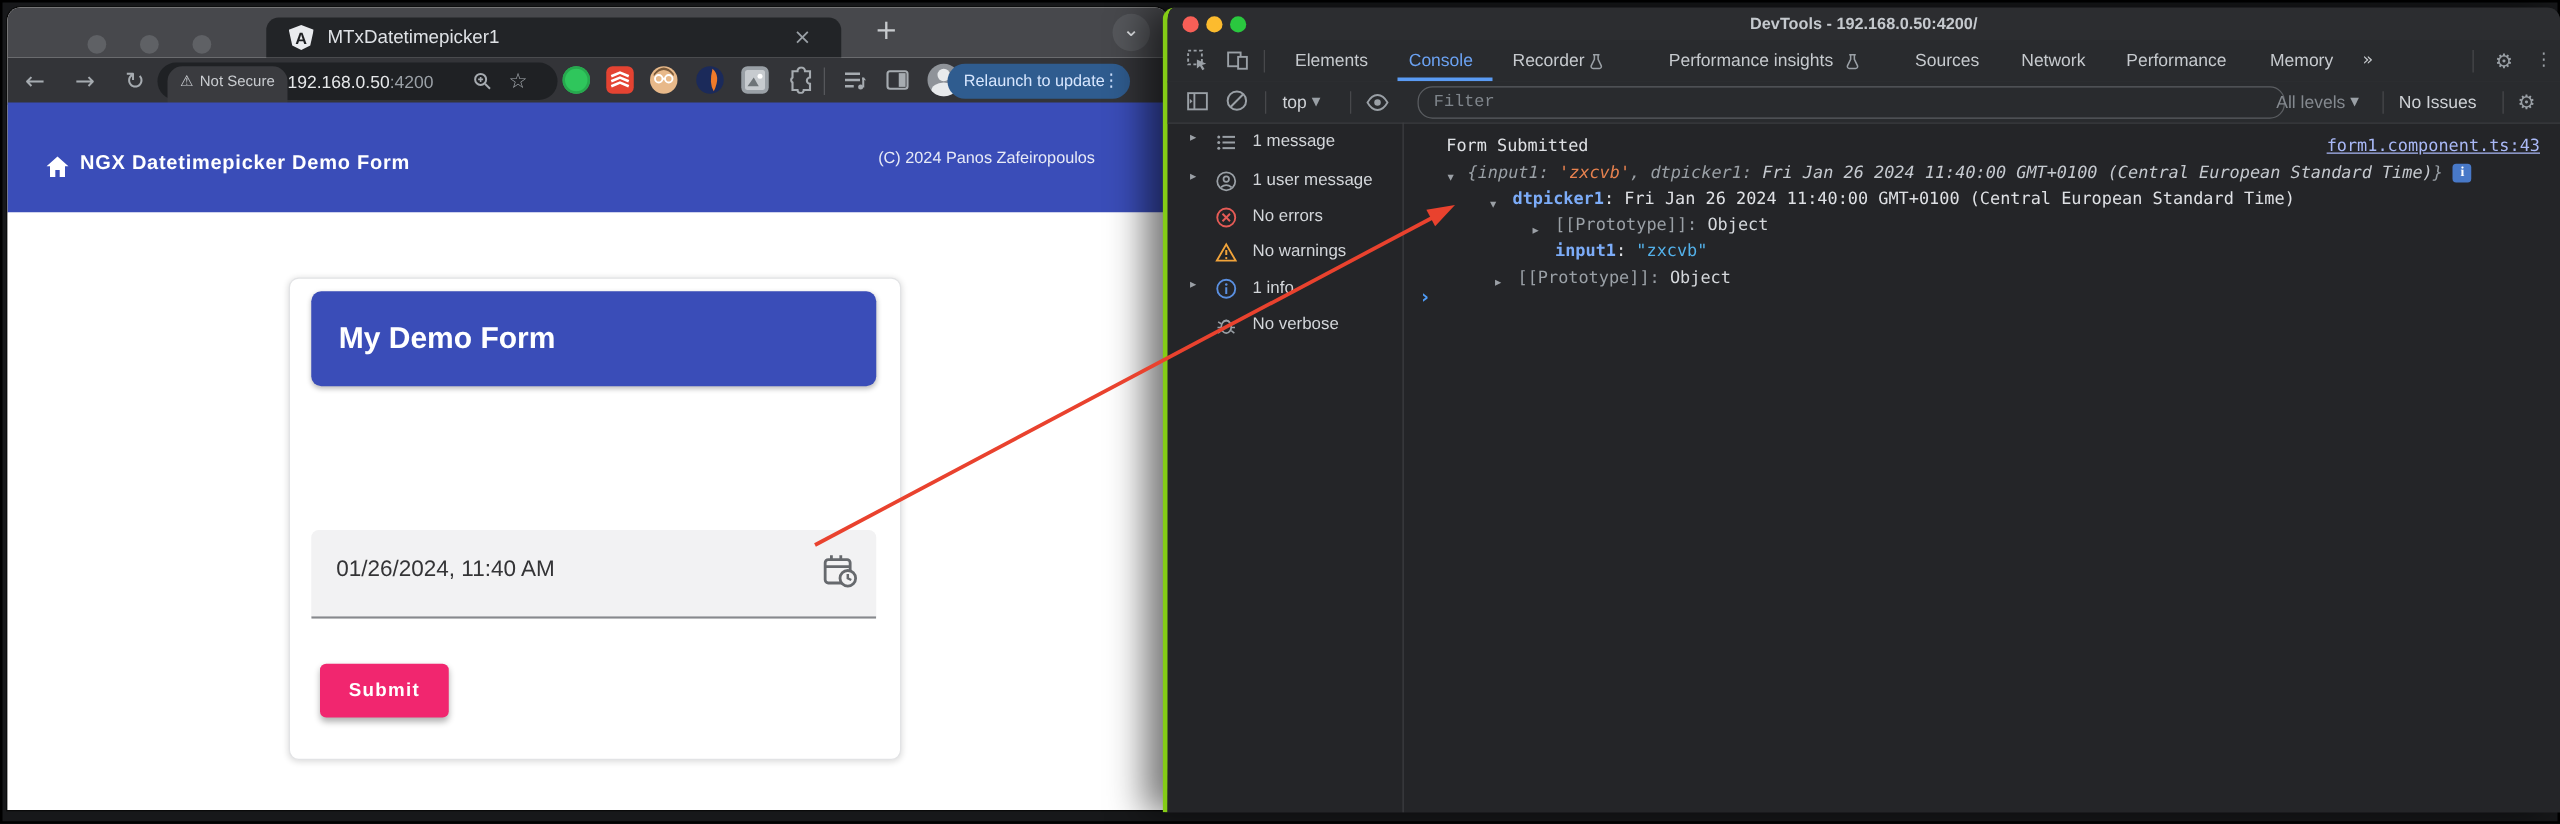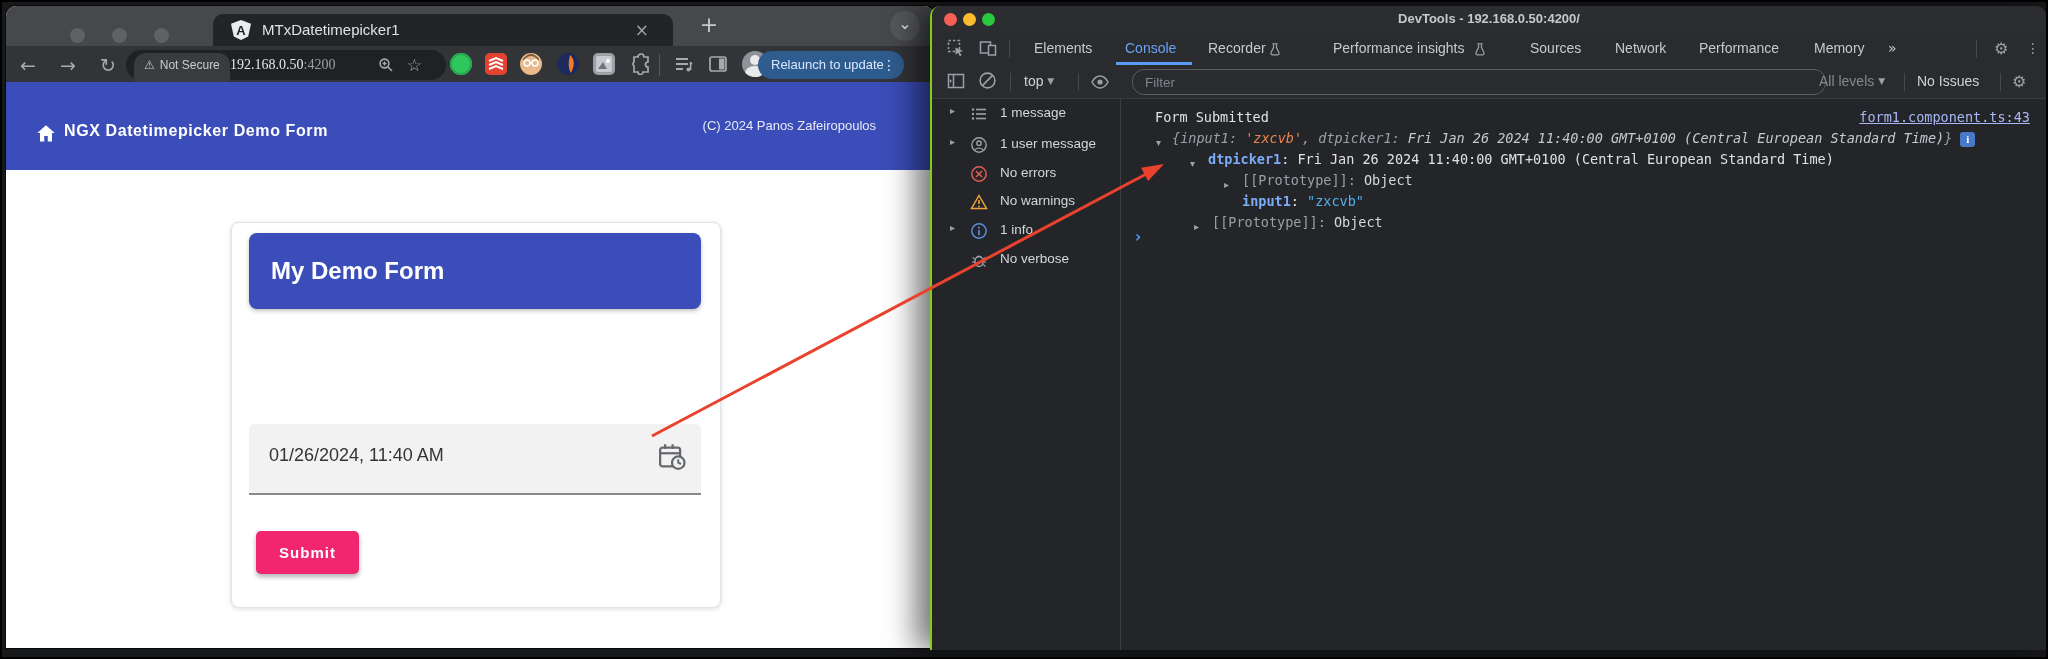--- a/index.html
+++ b/index.html
@@ -1,17 +1,17 @@
 <!DOCTYPE html>
 <html><head>
 <meta charset="utf-8">
 <style>
   html,body{margin:0;padding:0;background:#0e0f10;font-family:"Liberation Sans",sans-serif;}
   #canvas{position:relative;width:2048px;height:659px;background:#17181a;overflow:hidden;box-shadow:inset 0 0 0 2px #000;}
-  .nowrap{white-space:nowrap;font-family:Liberation Serif, serif;}
+  .nowrap{white-space:nowrap;}
 
   
   #bw{position:absolute;left:6px;top:6px;width:928px;height:642px;background:#fff;border-radius:10px 10px 0 0;overflow:hidden;box-shadow:0 0 0 1px #0a0a0a;}
   .tabstrip{position:absolute;left:0;top:0;width:100%;height:40px;background:#47484c;}
   .tl-dot{position:absolute;top:22px;width:15px;height:15px;border-radius:50%;background:#5f6165;}
   .tab{position:absolute;left:207px;top:8px;width:460px;height:32px;background:#222427;border-radius:10px 10px 0 0;}
   .favicon{position:absolute;left:18px;top:6px;width:20px;height:20px;background:#e9ebee;clip-path:polygon(50% 0,100% 19%,86% 82%,50% 100%,14% 82%,0 19%);color:#1d1f22;font-weight:bold;font-size:13px;text-align:center;line-height:21px;}
   .tab-title{position:absolute;left:49px;top:0;line-height:32px;font-size:15px;color:#dfe2e6;}
   .tab-close{position:absolute;right:24px;top:0;line-height:32px;font-size:17px;color:#9aa0a6;font-family:"DejaVu Sans",sans-serif;}
   .newtab{position:absolute;left:687px;top:4px;width:32px;height:32px;text-align:center;line-height:30px;font-size:22px;color:#c7cacd;font-family:"DejaVu Sans",sans-serif;}
@@ -44,35 +44,35 @@
   .card-panel{position:absolute;left:17px;top:10px;width:452px;height:76px;background:#3a4db8;border-radius:8px;box-shadow:0 2px 4px rgba(0,0,0,0.25);}
   .card-panel-title{position:absolute;left:22px;top:0;line-height:76px;font-size:24px;font-weight:bold;color:#fff;}
   .mat-field{position:absolute;left:17px;width:452px;background:#f2f2f3;border-radius:6px 6px 0 0;border-bottom:2px solid #87898d;}
   .mat-label{position:absolute;left:18px;top:10px;font-size:13px;color:#5f6368;}
   .mat-input{position:absolute;left:18px;top:30px;width:400px;border:none;background:transparent;font-size:17px;color:#3a3a3c;font-family:"Liberation Sans",sans-serif;outline:none;}
   .dt-input{position:absolute;left:18px;top:20px;width:360px;border:none;background:transparent;font-size:18px;color:#343436;font-family:"Liberation Sans",sans-serif;outline:none;}
   .dt-toggle{position:absolute;right:14px;top:18px;width:30px;height:30px;}
   .submit-btn{position:absolute;left:24px;top:308px;width:103px;height:43px;background:#f1266f;border:none;border-radius:5px;color:#fff;font-size:15px;font-weight:bold;letter-spacing:1px;box-shadow:0 3px 5px rgba(0,0,0,0.3);font-family:"Liberation Sans",sans-serif;}
 
   
-  #dt{position:absolute;left:930px;top:6px;width:1114px;height:644px;background:#242528;border-radius:10px 10px 0 0;overflow:hidden;box-shadow:-14px 0 30px rgba(0,0,0,0.55);border-left:2px solid #84cc16;}
+  #dt{position:absolute;left:930px;top:6px;width:1114px;height:644px;background:#242528;border-radius:10px 10px 0 0;overflow:hidden;box-shadow:-14px 0 30px rgba(0,0,0,0.55);border-left:4px solid #84cc16;}
   .dt-titlebar{position:absolute;left:0;top:0;width:100%;height:26px;background:#2c2d30;}
   .dt-dot{position:absolute;top:7px;width:13px;height:13px;border-radius:50%;}
   .dt-title{position:absolute;left:0;top:0;width:100%;text-align:center;line-height:26px;font-size:13px;font-weight:bold;color:#c5c9ce;}
   .dt-tabrow{position:absolute;left:0;top:26px;width:100%;height:33px;background:#292b2e;border-bottom:1px solid #3a3b3e;}
   .dt-tab{position:absolute;top:26px;height:33px;line-height:33px;font-size:14px;color:#c6cace;white-space:nowrap;}
   .dt-tab.active{color:#6ba2f2;}
   .dt-underline{position:absolute;top:56px;height:3px;background:#5a9bf4;}
   .dt-ico{position:absolute;color:#9aa0a6;font-family:"DejaVu Sans",sans-serif;}
   .v-sep{position:absolute;width:1px;height:18px;background:#47484b;}
 
   .con-toolbar{position:absolute;left:0;top:59px;width:100%;height:33px;background:#292b2e;border-bottom:1px solid #3a3b3e;}
   .con-txt{position:absolute;top:59px;height:33px;line-height:33px;font-size:14px;color:#cfd2d6;white-space:nowrap;}
   .caret{font-size:9px;position:relative;top:-2px;color:#9aa0a6;font-family:"DejaVu Sans",sans-serif;}
-  .filter{position:absolute;left:200px;top:63px;width:668px;height:24px;border:1px solid #5a5d61;border-radius:12px;background:transparent;color:#c5c9ce;font-size:13.5px;padding:0 12px;outline:none;font-family:Liberation Sans, sans-serif;}
+  .filter{position:absolute;left:200px;top:63px;width:668px;height:24px;border:1px solid #5a5d61;border-radius:12px;background:transparent;color:#c5c9ce;font-size:13.5px;padding:0 12px;outline:none;font-family:Liberation Mono, monospace;}
   .filter::placeholder{color:#7f858b;}
 
   .sidebar-border{position:absolute;left:188px;top:92px;width:1px;height:552px;background:#3d3e41;}
   .sb-row{position:absolute;left:0;width:188px;height:22px;}
   .sb-exp{position:absolute;left:18px;top:2px;font-size:10px;color:#9ba0a6;font-family:"DejaVu Sans",sans-serif;}
   .sb-ico{position:absolute;left:38px;top:2px;width:18px;height:18px;}
   .sb-label{position:absolute;left:68px;top:2px;font-size:13.5px;color:#d3d6da;white-space:nowrap;}
 
   .mono{font-family:"DejaVu Sans Mono",monospace;font-size:13.5px;}
   .msg-row{position:absolute;height:20px;line-height:20px;white-space:nowrap;}

